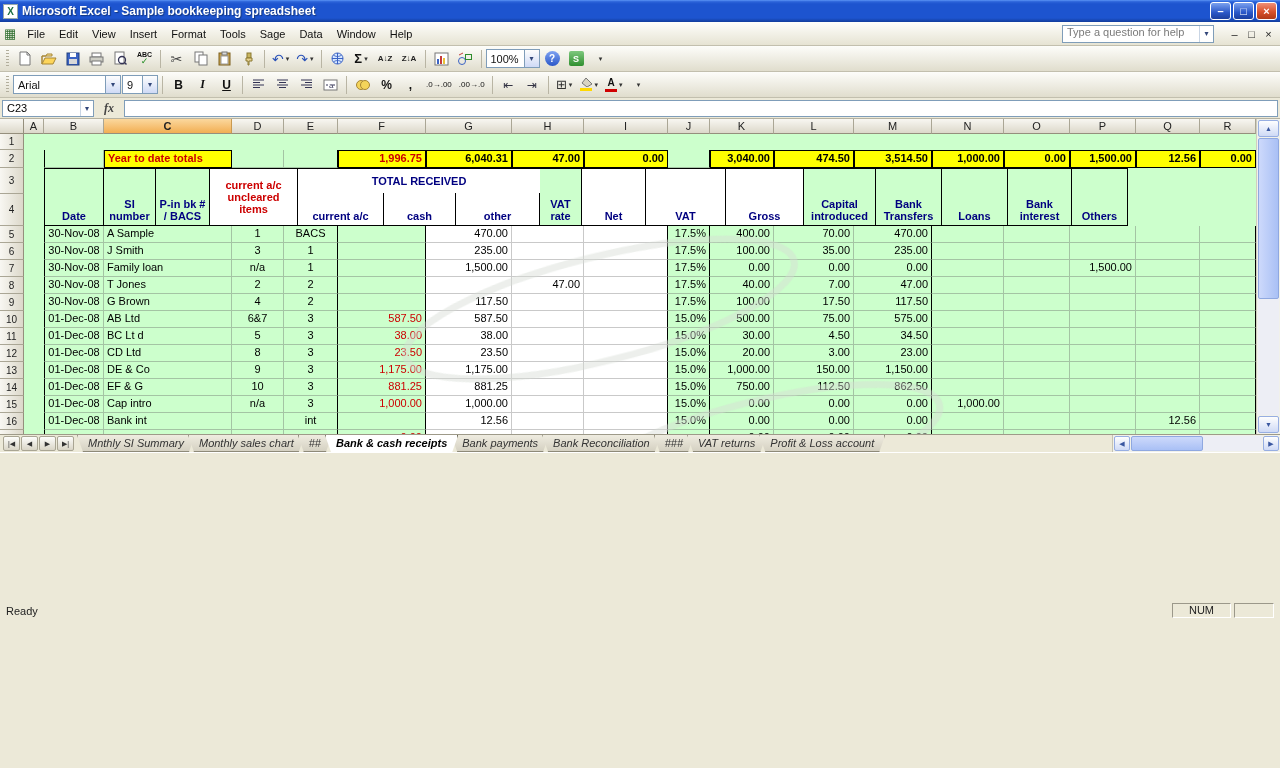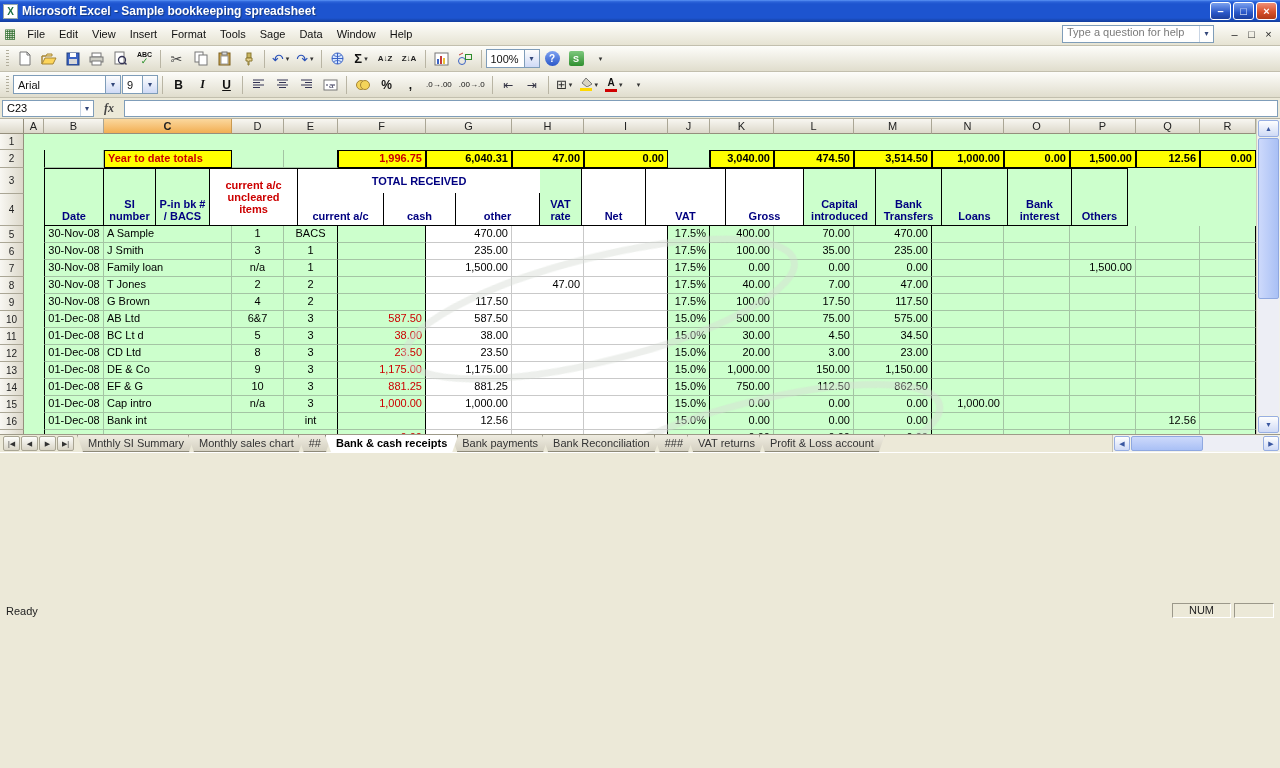--- a/index.html
+++ b/index.html
@@ -129,21 +129,21 @@
 
 
 .tabbar{height:18px;flex:none;display:flex;align-items:stretch;background:var(--chrome);border-top:1px solid #9e9a89;font-size:11px;}
 .tabnav{display:flex;align-items:center;gap:1px;padding:0 3px;}
 .navbtn{width:17px;height:15px;background:linear-gradient(#fdfdfb,#d9d5c6);border:1px solid #a9a593;border-radius:2px;
   display:flex;align-items:center;justify-content:center;font-size:7px;color:#333;}
 .tabs{display:flex;align-items:stretch;padding-left:7px;}
 .tab{position:relative;padding:1px 11px 2px;display:flex;align-items:center;color:#333;
   background:linear-gradient(#efece0,#d3cfc0);margin-left:-7px;
   clip-path:polygon(0 0,100% 0,calc(100% - 6px) 100%,6px 100%);
-  box-shadow:inset 0 -1px 0 #8e8a79,inset 1px 0 0 #8e8a79,inset -1px 0 0 #8e8a79;}
+  box-shadow:inset 0 -1px 0 #8e8a79,inset 1px 0 0 #8e8a79,inset -1px 0 0 #8e8a79;font-style:italic;}
 .tab.active{background:#fff;font-weight:bold;z-index:2;color:#000;
   box-shadow:inset 1px 0 0 #6e6a59,inset -1px 0 0 #6e6a59;}
 .tab-fill{flex:1;}
 .hscroll{width:168px;display:flex;align-items:center;padding:1px;background:#f1f1ea;border-left:1px solid #c6c3b3;}
 .hbtn{width:16px;height:15px;flex:none;background:linear-gradient(#fefefe,#cfdaf6);border:1px solid #97aee2;border-radius:2px;
   display:flex;align-items:center;justify-content:center;font-size:7px;color:#3a57a0;}
 .htrack{flex:1;height:15px;position:relative;background:#edeef5;margin:0 1px;}
 .hthumb{position:absolute;left:0;top:0;bottom:0;width:55%;background:linear-gradient(#cdd9fb,#a9c0f5);border:1px solid #8fa8e0;border-radius:2px;}
 
 

